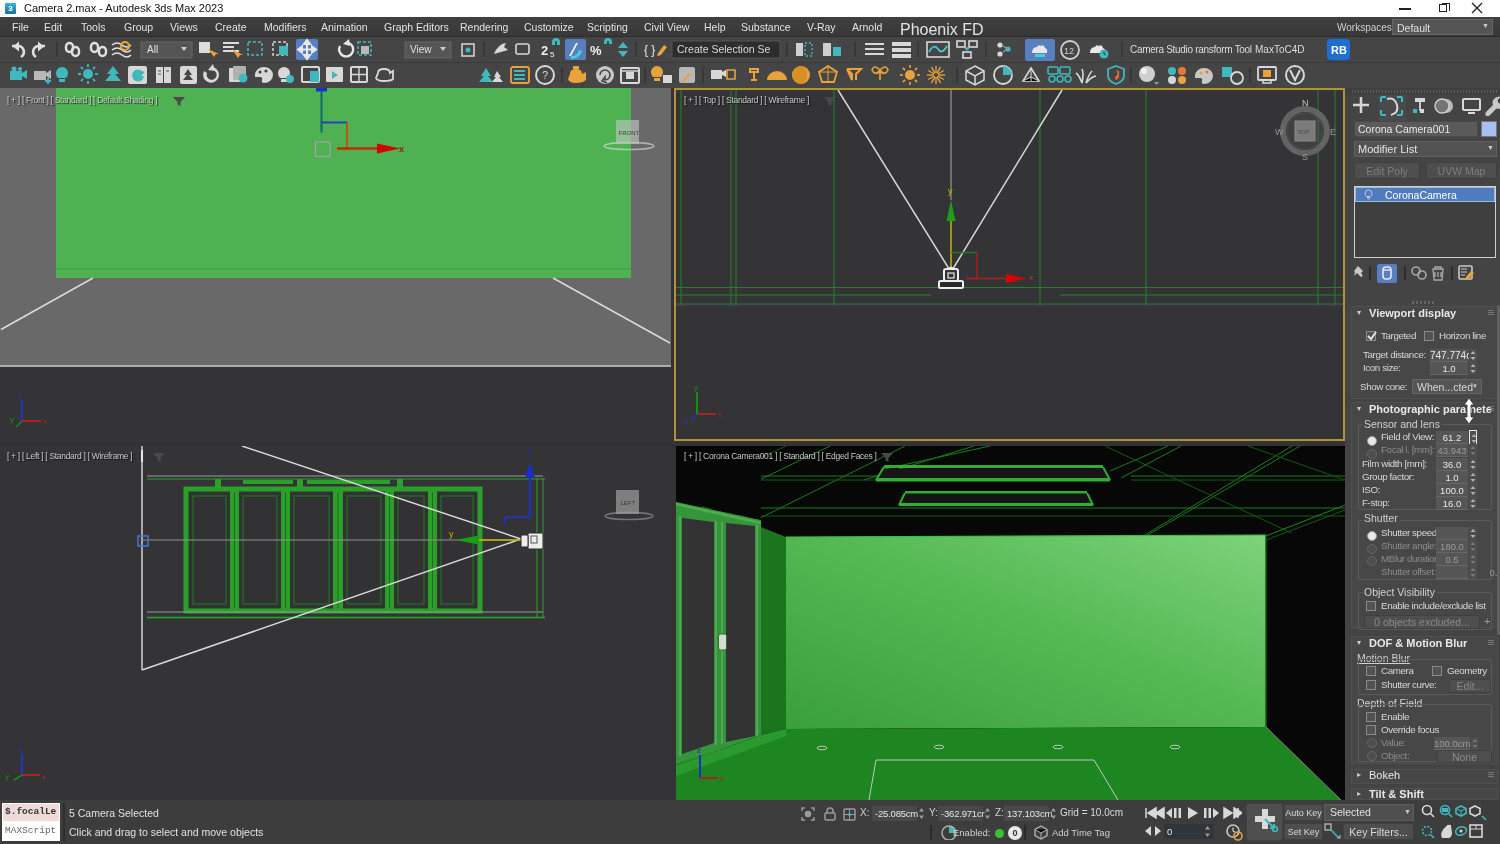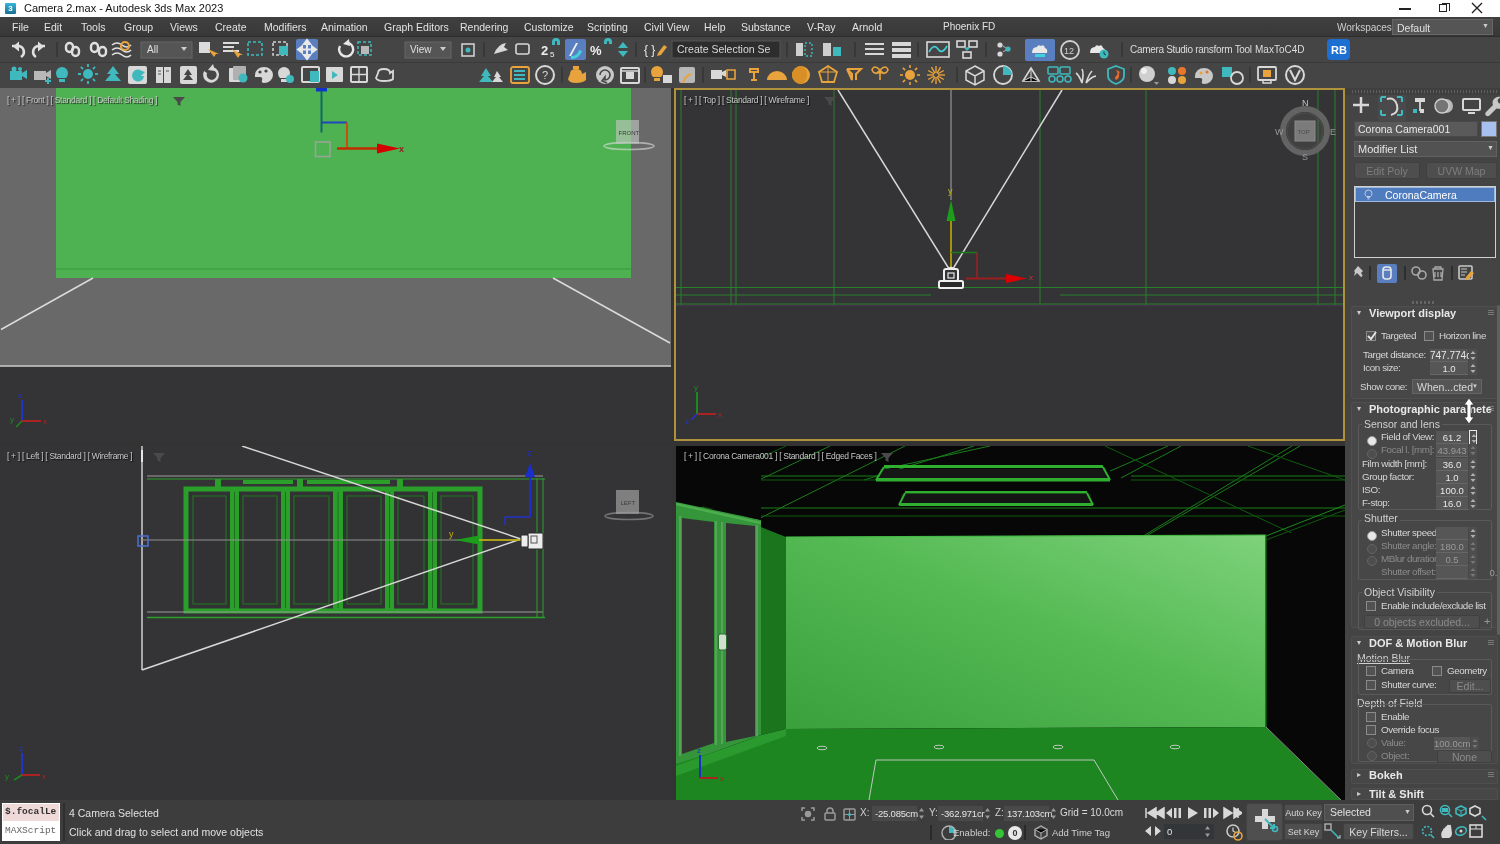--- a/index.html
+++ b/index.html
@@ -36,21 +36,21 @@
 <div class="t" style="left:321px;top:21px;font-size:10.5px;color:#e2e2e2;">Animation</div>
 <div class="t" style="left:384px;top:21px;font-size:10.5px;color:#e2e2e2;">Graph Editors</div>
 <div class="t" style="left:460px;top:21px;font-size:10.5px;color:#e2e2e2;">Rendering</div>
 <div class="t" style="left:524px;top:21px;font-size:10.5px;color:#e2e2e2;">Customize</div>
 <div class="t" style="left:587px;top:21px;font-size:10.5px;color:#e2e2e2;">Scripting</div>
 <div class="t" style="left:644px;top:21px;font-size:10.5px;color:#e2e2e2;">Civil View</div>
 <div class="t" style="left:704px;top:21px;font-size:10.5px;color:#e2e2e2;">Help</div>
 <div class="t" style="left:741px;top:21px;font-size:10.5px;color:#e2e2e2;">Substance</div>
 <div class="t" style="left:807px;top:21px;font-size:10.5px;color:#e2e2e2;">V-Ray</div>
 <div class="t" style="left:852px;top:21px;font-size:10.5px;color:#e2e2e2;">Arnold</div>
-<div class="t" style="left:900px;top:21px;font-size:10px;color:#e2e2e2;margin-left:43px;">Phoenix FD</div>
+<div class="t" style="left:900px;top:21px;font-size:16px;color:#e2e2e2;">Phoenix FD</div>
 <div class="t" style="left:1337px;top:22px;font-size:10px;color:#cfcfcf;">Workspaces:</div>
 <div style="left:1392px;top:19px;width:101px;height:16px;background:#555555;border:1px solid #666;"></div>
 <div class="t" style="left:1397px;top:22px;font-size:10.5px;color:#e0e0e0;">Default</div>
 <div class="t" style="left:1482px;top:22px;font-size:7px;color:#ccc;">▼</div>
 <div style="left:0;top:37px;width:1500px;height:25px;background:#454545;"></div>
 <svg style="left:0;top:37px;" width="1500" height="25">
 
 <g stroke="#e0e0e0" stroke-width="2.6" fill="none">
  <path d="M12,9 h7 a6,6 0 0 1 2,11"></path>
         <path d="M45,9 h-7 a6,6 0 0 0 -2,11"></path>
@@ -750,33 +750,33 @@
 <div style="left:1434px;top:737px;width:36px;height:13px;background:#565656;border-bottom:1px solid #666;"></div>
     <div class="t" style="left:1434px;top:738px;width:36px;font-size:9.5px;color:#9a9a9a;text-align:center;">100.0cm</div>
 <svg style="left:1471px;top:737px;background:#4e4e4e;" width="8" height="13">
       <path d="M4,2.0 l2.5,3 h-5 z M4,11.0 l2.5,-3 h-5 z" fill="#777"></path>
     </svg>
 <div style="left:1367px;top:751px;width:10px;height:10px;border-radius:50%;background:#4e4e4e;border:1.5px solid #646464;"></div>
 <div class="pg t" style="left:1381px;top:750px;">Object:</div>
 <div class="btn" style="left:1437px;top:750px;width:55px;height:13px;line-height:12px;color:#8a8a8a;">None</div>
 <div style="left:1351px;top:769px;width:147px;height:15px;background:#474747;border:1px solid #4f4f4f;border-radius:2px;"></div>
 <div class="t" style="left:1357px;top:770px;font-size:8px;color:#ccc;">▸</div>
-<div class="t" style="left:1369px;top:769px;font-size:11px;font-weight:bold;color:#e8e8e8;">Bokeh</div>
+<div class="t" style="left:1369px;top:769px;font-size:11px;font-weight:normal;color:#e8e8e8;">Bokeh</div>
 <div style="left:1488px;top:772px;width:6px;height:6px;background:repeating-linear-gradient(#777 0 1px,transparent 1px 2px);"></div>
 <div style="left:1351px;top:788px;width:147px;height:12px;background:#474747;border:1px solid #4f4f4f;border-radius:2px;"></div>
 <div class="t" style="left:1357px;top:789px;font-size:8px;color:#ccc;">▸</div>
 <div class="t" style="left:1369px;top:788px;font-size:11px;font-weight:bold;color:#e8e8e8;">Tilt &amp; Shift</div>
 <div style="left:1497px;top:305px;width:2.5px;height:330px;background:#606060;border-radius:2px;"></div>
 <div style="left:0;top:800px;width:1500px;height:44px;background:#3d3d3d;"></div>
 <div style="left:2px;top:803px;width:58px;height:19px;background:#efd9d9;border:1px solid #fff;"></div>
 <div class="t" style="left:5px;top:806px;font-family:'Liberation Mono',monospace;font-size:9.5px;font-weight:bold;color:#333;">$.focalLe</div>
 <div style="left:2px;top:822px;width:58px;height:19px;background:#ffffff;border:1px solid #fff;"></div>
 <div class="t" style="left:5px;top:825px;font-family:'Liberation Mono',monospace;font-size:9.5px;color:#666;">MAXScript</div>
 <div style="left:63px;top:803px;width:2px;height:38px;background:#2e2e2e;"></div>
-<div class="t" style="left:69px;top:807px;font-size:10.5px;color:#e0e0e0;">4 Camera Selected</div>
+<div class="t" style="left:69px;top:807px;font-size:10.5px;color:#e0e0e0;">5 Camera Selected</div>
 <div class="t" style="left:69px;top:826px;font-size:10.5px;color:#e0e0e0;">Click and drag to select and move objects</div>
 <svg style="left:800px;top:806px;" width="60" height="16">
 <g stroke="#9a9a9a" stroke-width="1.5" fill="none">
 <path d="M2,5 v-3 h3 M11,2 h3 v3 M14,11 v3 h-3 M5,14 h-3 v-3"></path>
         <circle cx="8" cy="8" r="2.5" fill="#9a9a9a"></circle>
 <rect x="25" y="7" width="10" height="7" rx="1"></rect>
         <path d="M27,7 v-2 a3,3 0 0 1 6,0 v2"></path>
 <rect x="44" y="3" width="11" height="11" rx="1"></rect>
         <path d="M44,8.5 h11 M49.5,3 v11" stroke-width="1"></path>
         <circle cx="49.5" cy="8.5" r="1.5" fill="#3fb9bd" stroke="none"></circle>

